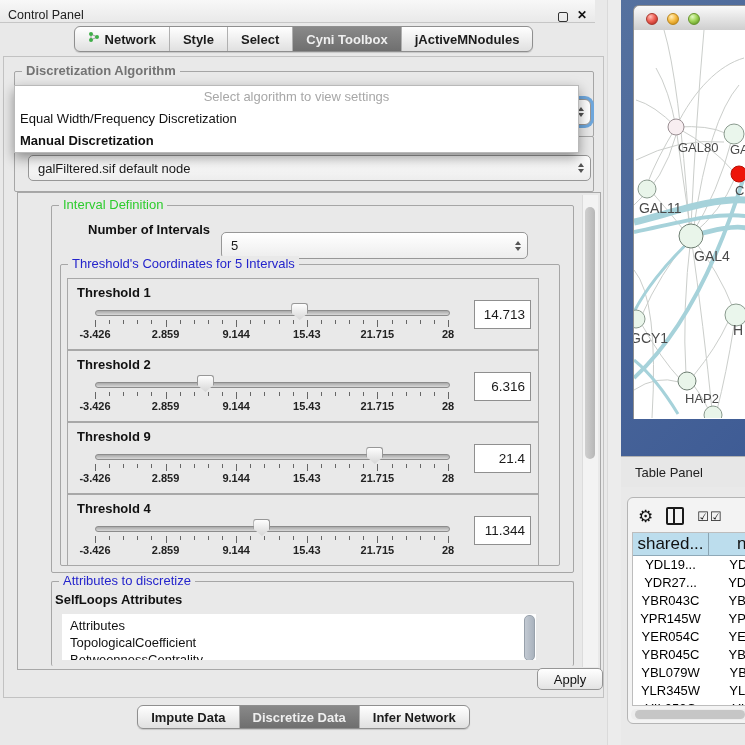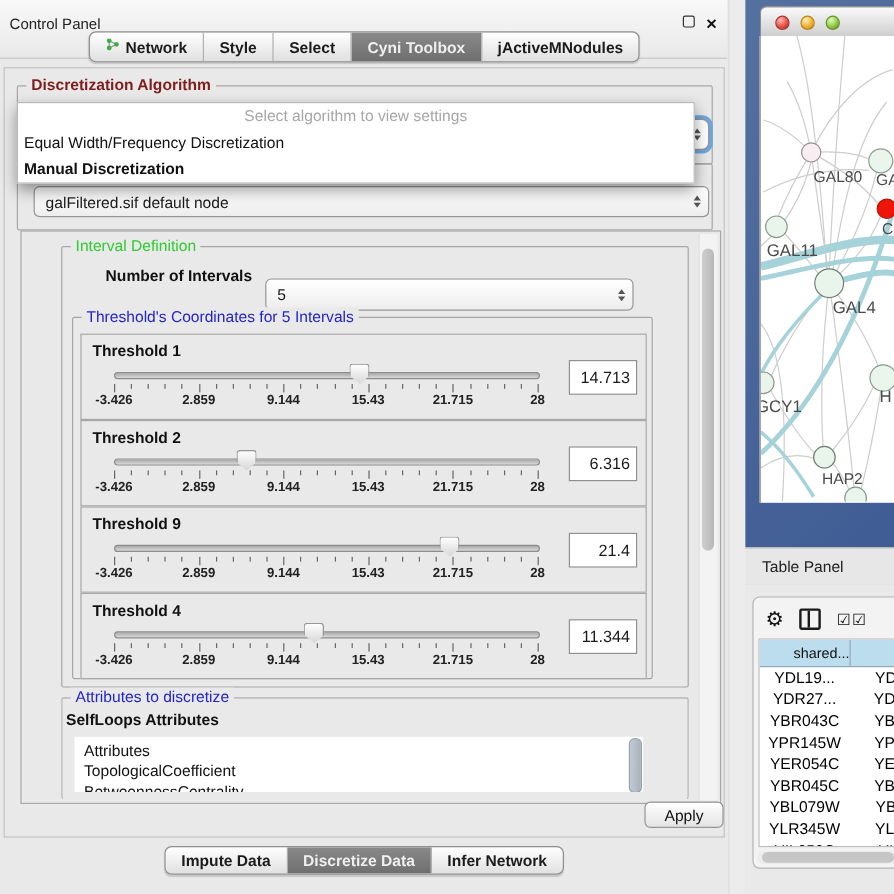--- a/index.html
+++ b/index.html
@@ -1,58 +1,58 @@
 <!DOCTYPE html>
 <html><head>
 <meta charset="utf-8">
 <style>
   html,body{margin:0;padding:0;}
   body{width:745px;height:745px;position:relative;overflow:hidden;
        font-family:"Liberation Sans",sans-serif;background:#e9e9e9;color:#1a1a1a;}
   
   #left-panel{position:absolute;left:0;top:0;width:607px;height:745px;background:#e9e9e9;}
-  .titlebar{position:absolute;top:0;left:0;right:1px;height:22px;display:flex;align-items:flex-start;
-    padding:13px 8px;background:linear-gradient(#f8f8f8,#e9e9e9);border-bottom:1px solid #c6c6c6;
+  .titlebar{position:absolute;top:0;left:0;right:12px;height:22px;display:flex;align-items:flex-end;
+    padding:0 8px;background:linear-gradient(#f8f8f8,#e9e9e9);border-bottom:1px solid #c6c6c6;
     font-size:12.5px;color:#222;}
   .float-btn{margin-left:auto;width:8px;height:8px;border:1.6px solid #333;border-radius:2px;cursor:pointer;}
   .close-btn{margin-left:9px;font-weight:bold;font-size:12px;color:#111;cursor:pointer;}
   .tabrow{position:absolute;left:0;right:0;display:flex;justify-content:center;}
   .tabrow.top{top:26px;height:26px;}
   .tabrow.bottom{bottom:16px;height:24px;}
   .seg{display:inline-flex;border:1px solid #8f8f8f;border-radius:6px;overflow:hidden;
     background:linear-gradient(#ffffff,#e0e0e0);box-shadow:0 1px 1px rgba(0,0,0,.15);}
   .seg .tab{padding:3px 13px;font-size:13px;font-weight:bold;color:#1c1c1c;display:flex;
     align-items:center;gap:5px;border-left:1px solid #b0b0b0;cursor:pointer;white-space:nowrap;}
   .seg .tab:first-child{border-left:none;}
   .seg .tab.sel{background:linear-gradient(#898989,#6f6f6f);color:#efefef;}
   .content{position:absolute;top:56px;left:3px;right:3px;bottom:47px;border:1px solid #c2c2c2;
     background:#e9e9e9;}
   .group{position:absolute;border:1px solid #a6a6a6;border-radius:2px;}
   .glabel{position:absolute;top:-9px;left:7px;background:#e9e9e9;padding:0 4px;font-size:13px;white-space:nowrap;}
-  .glabel.black{font-weight:bold;color:#7f1d1d;}
+  .glabel.black{font-weight:bold;color:#737373;}
   .glabel.green{color:#2ecc2e;}
   .glabel.blue{color:#2424cc;}
   .combo{position:absolute;display:flex;align-items:center;padding:0 4px 0 9px;font-size:13px;
     border:1px solid #979797;border-radius:5px;background:linear-gradient(#ffffff,#ededed);cursor:pointer;}
   .spin{margin-left:auto;display:flex;flex-direction:column;align-items:center;gap:2px;padding-right:2px;}
   .spin i{display:block;width:0;height:0;}
   .spin i.up{border:3.5px solid transparent;border-bottom:4.5px solid #555;border-top:none;}
   .spin i.dn{border:3.5px solid transparent;border-top:4.5px solid #555;border-bottom:none;}
   .alg-group{left:10px;top:14px;width:578px;height:64px;}
   .alg-combo{left:13px;top:27px;width:548px;height:24px;border-radius:6px;
     box-shadow:0 0 0 3px #6ea7dd;background:#fff;}
   .td-group{left:10px;top:79px;width:578px;height:54px;}
   .td-combo{left:13px;top:18px;width:548px;height:24px;}
   .mainpanel{position:absolute;left:13px;top:135px;width:582px;height:476px;border:1px solid #a8a8a8;
     background:#e9e9e9;}
   .ivl-group{left:33px;top:12px;width:521px;height:366px;}
   .blabel{font-weight:bold;font-size:13px;color:#111;}
   .numlabel{position:absolute;left:36px;top:16px;}
   .num-combo{left:169px;top:26px;width:292px;height:25px;}
-  .thr-group{left:8px;top:58px;width:482px;height:300px;}
+  .thr-group{left:8px;top:58px;width:482px;height:300px;padding-left:16px;}
   .thrbox{position:absolute;left:6px;width:470px;height:70px;border:1px solid #a8a8a8;background:#e9e9e9;}
   .thrtitle{position:absolute;left:9px;top:6px;}
   .track{position:absolute;left:27px;top:31px;width:353px;height:4px;border:1px solid #8c8c8c;
     border-radius:3px;background:linear-gradient(#a9a9a9,#d9d9d9);}
   .thumb{position:absolute;top:24px;width:15px;height:16px;cursor:pointer;
     background:linear-gradient(#fefefe,#d6d6d6);border:1px solid #979797;border-bottom:none;
     clip-path:polygon(0 0,100% 0,100% 58%,50% 100%,0 58%);border-radius:3px 3px 0 0;}
   .tick{position:absolute;top:41px;width:1px;background:#666;}
   .tick.minor{height:4px;}
   .tick.major{height:7px;}
@@ -103,22 +103,22 @@
   .card{position:absolute;left:6px;top:10px;width:142px;height:225px;background:#f3f3f3;
     border:1px solid #b5b5b5;border-radius:6px;}
   .ttools{position:absolute;left:10px;top:4px;height:28px;display:flex;align-items:center;gap:13px;}
   .gear{font-size:17px;color:#111;cursor:pointer;line-height:1;}
   .colicon{width:14px;height:14px;border:2px solid #1a1a1a;border-radius:2px;position:relative;cursor:pointer;}
   .colicon::after{content:"";position:absolute;left:5px;top:0;bottom:0;width:2px;background:#1a1a1a;}
   .checks{display:flex;gap:1px;font-size:13px;color:#111;cursor:pointer;}
   .ntable{position:absolute;left:4px;right:-12px;top:34px;bottom:17px;background:#fff;
     border:1px solid #bdbdbd;overflow:hidden;}
   .nthead{display:flex;height:22px;border-bottom:1px solid #8fa9b8;}
-  .nth{width:75px;flex:0 0 75px;background:#bcdded;border-right:1px solid #8aa4b2;font-size:12px;
-    text-align:right;line-height:22px;color:#111;cursor:pointer;}
+  .nth{width:75px;flex:0 0 75px;background:#bcdded;border-right:1px solid #8aa4b2;font-size:17px;
+    text-align:center;line-height:22px;color:#111;cursor:pointer;}
   .ntr{display:flex;height:18px;}
   .ntd{width:75px;flex:0 0 75px;font-size:13px;text-align:center;line-height:18px;color:#000;white-space:nowrap;}
   .hscroll{position:absolute;left:3px;right:-12px;bottom:3px;height:11px;background:#ededed;border-radius:5px;}
   .hthumb{position:absolute;left:4px;top:1px;width:110px;height:9px;border-radius:5px;background:#c6c6c6;cursor:pointer;}
   svg text{font-family:"Liberation Sans",sans-serif;}
 </style>
 </head>
 <body>
 
 <div id="left-panel">

